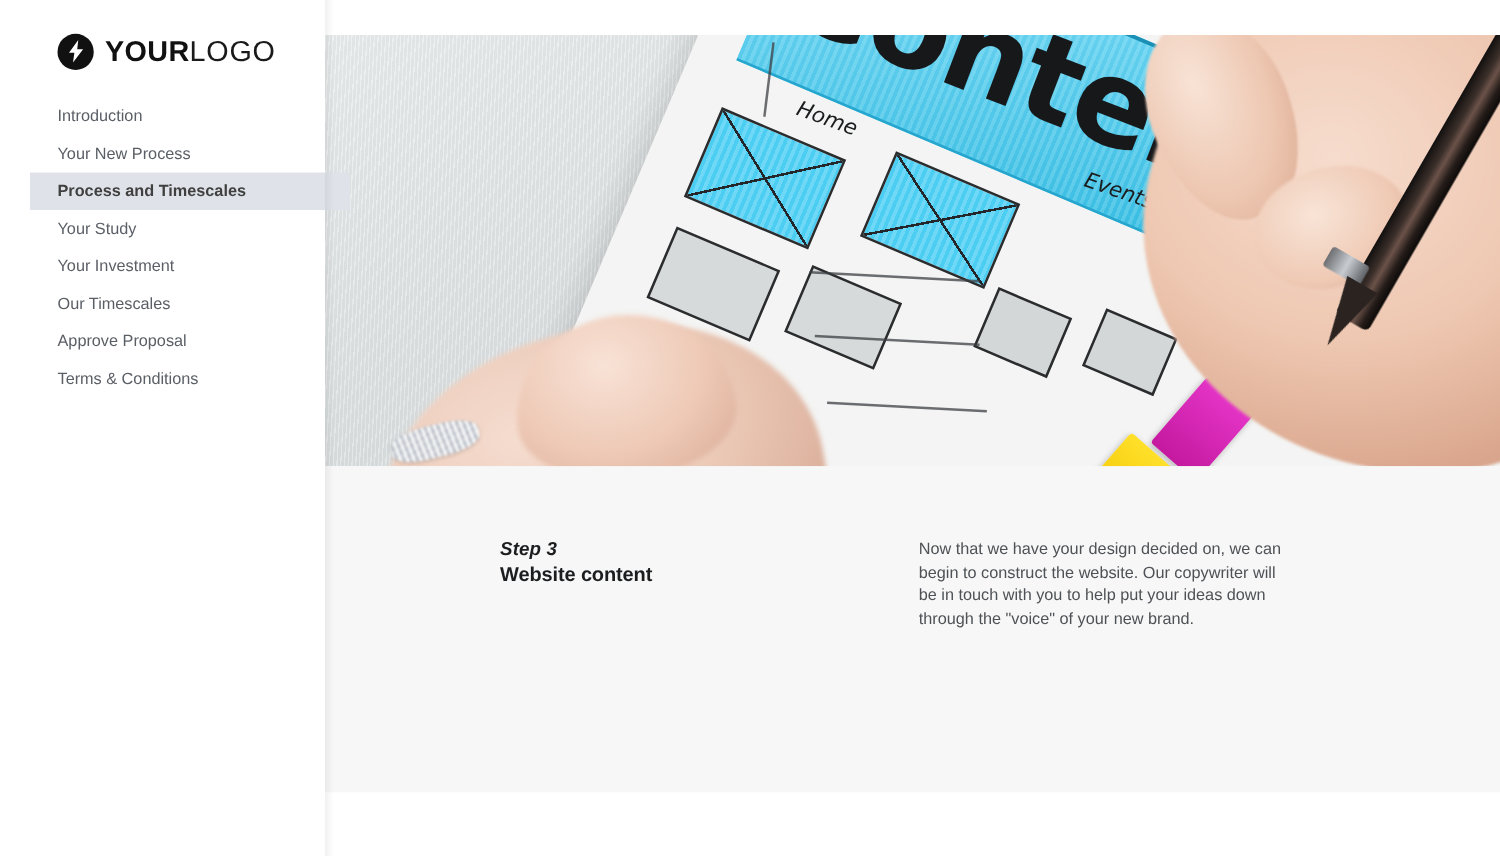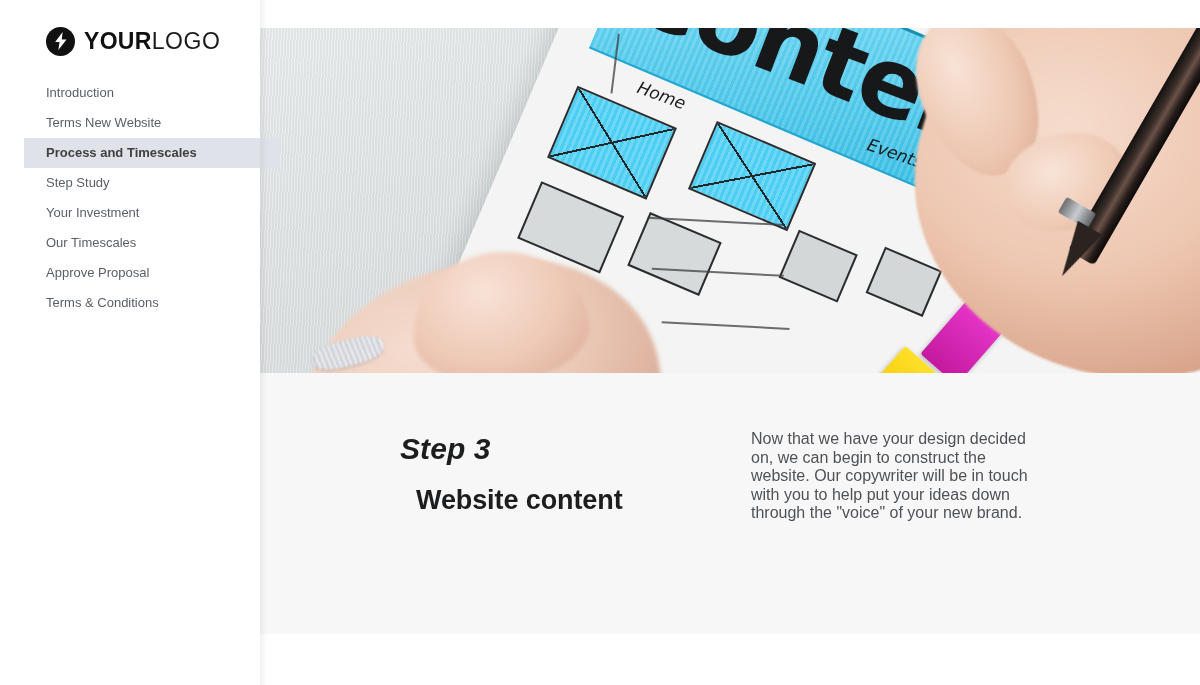--- a/index.html
+++ b/index.html
@@ -370,45 +370,45 @@
     width: 740px;
     display: flex;
     gap: 0;
   }
   .col-heading {
     width: 335px;
     flex: 0 0 335px;
     padding-top: 1px;
   }
   .step-label {
-    font-size: 30px;
+    font-size: 15px;
     font-weight: bold;
     font-style: italic;
     color: #1c1d1f;
     line-height: 1.22;
     letter-spacing: 0.1px;
     margin: 0 0 2px 0;
   }
   .step-title {
-    font-size: 27px;
+    font-size: 16px;
     font-weight: bold;
     color: #1c1d1f;
     line-height: 1.22;
     letter-spacing: -0.1px;
-    margin: 16px;
+    margin: 0;
   }
   .col-body {
     width: 300px;
     flex: 0 0 300px;
   }
   .body-para {
-    font-size: 16px;
+    font-size: 13px;
     line-height: 18.5px;
     color: #4e5256;
-    margin: 0 0 18px 16px;
+    margin: 0 0 18px 0;
   }
   .body-para:last-child { margin-bottom: 0; }
 
   .footer-strip {
     position: absolute;
     left: 0;
     top: 634px;
     width: 964px;
     height: 51px;
     background: #ffffff;
@@ -425,23 +425,23 @@
       <span class="brand-mark">
         <svg width="16" height="18" viewBox="0 0 16 18" aria-hidden="true">
           <path d="M9.6 0 2.2 10.1h4.3L5.4 18l8.1-10.6H8.8L9.6 0z" fill="#ffffff"></path>
         </svg>
       </span>
       <span class="brand-text"><span class="b-your">YOUR</span><span class="b-logo">LOGO</span></span>
     </div>
 
     <div class="nav">
       <a class="nav-item">Introduction</a>
-      <a class="nav-item">Terms New Website</a>
+      <a class="nav-item">Your New Process</a>
       <a class="nav-item active">Process and Timescales</a>
-      <a class="nav-item">Step Study</a>
+      <a class="nav-item">Your Study</a>
       <a class="nav-item">Your Investment</a>
       <a class="nav-item">Our Timescales</a>
       <a class="nav-item">Approve Proposal</a>
       <a class="nav-item">Terms &amp; Conditions</a>
     </div>
   </nav>
 
   <div class="main">
 
     <div class="main-top-gap"></div>

